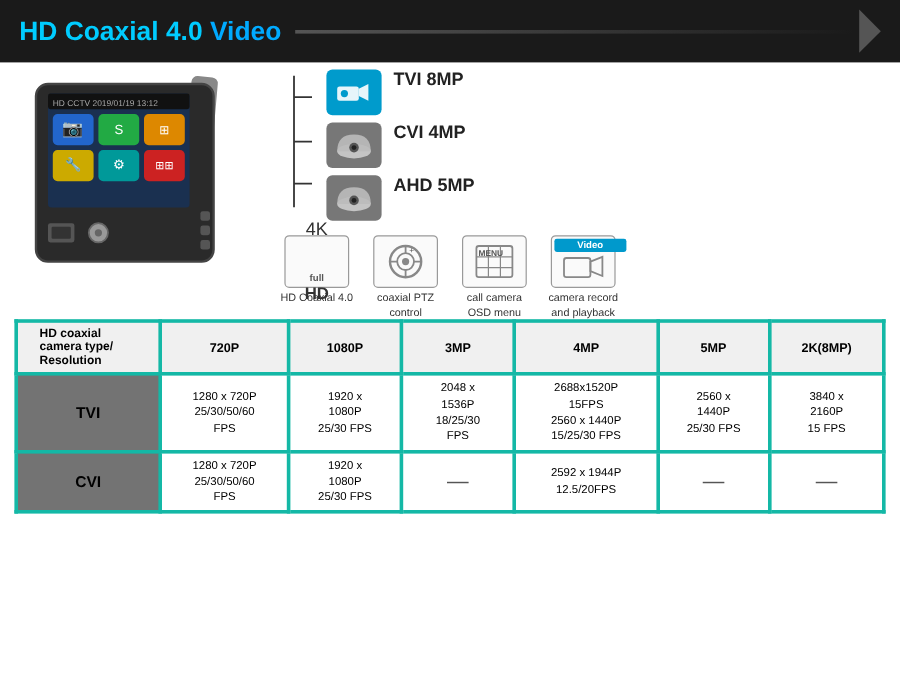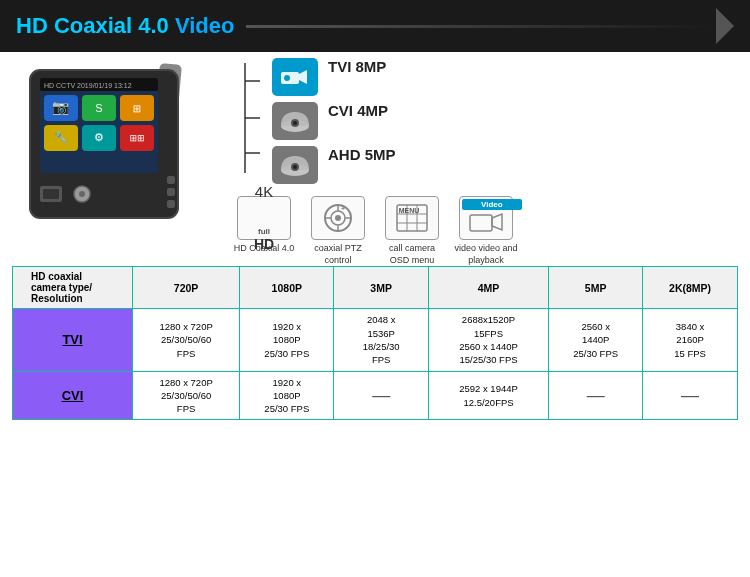--- a/index.html
+++ b/index.html
@@ -45,34 +45,33 @@
     
     .table-section {
       padding: 0 12px 8px 12px;
     }
     table {
       width: 100%;
       border-collapse: collapse;
       font-size: 10.5px;
     }
     th, td {
-      border: 1px solid #14b8a6;
+      border: 3px solid #14b8a6;
       padding: 4px 18px;
       text-align: center;
       vertical-align: middle;
     }
     th {
       background: #f0f0f0;
       font-weight: bold;
     }
     .row-header {
-      background: #8b5cf6;
+      background: #737373;
       font-weight: bold;
       font-size: 11px;
-      text-decoration: underline;
     }
     .top-section {
       display: flex;
       padding: 6px 12px 0 12px;
       gap: 8px;
     }
     .left-device {
       width: 210px;
       flex-shrink: 0;
     }
@@ -288,21 +287,21 @@
 
 
       <div class="feat-item">
         <div class="feat-box" style="position:relative;">
           <div style="position:absolute;top:2px;left:2px;background:#0099cc;color:#fff;font-size:8px;font-weight:bold;padding:1px 19px;border-radius:2px;">Video</div>
           <svg width="36" height="26" viewBox="0 0 36 26" style="margin-top:8px;">
             <rect x="2" y="6" width="22" height="16" rx="2" fill="none" stroke="#888" stroke-width="1.5"></rect>
             <polygon points="24,9 34,5 34,21 24,17" fill="none" stroke="#888" stroke-width="1.5"></polygon>
           </svg>
         </div>
-        <div class="feat-lbl">video video and playback</div>
+        <div class="feat-lbl">camera record and playback</div>
       </div>
 
     </div>
   </div>
 </div>
 
 <div class="table-section">
   <table>
     <thead>
       <tr>

